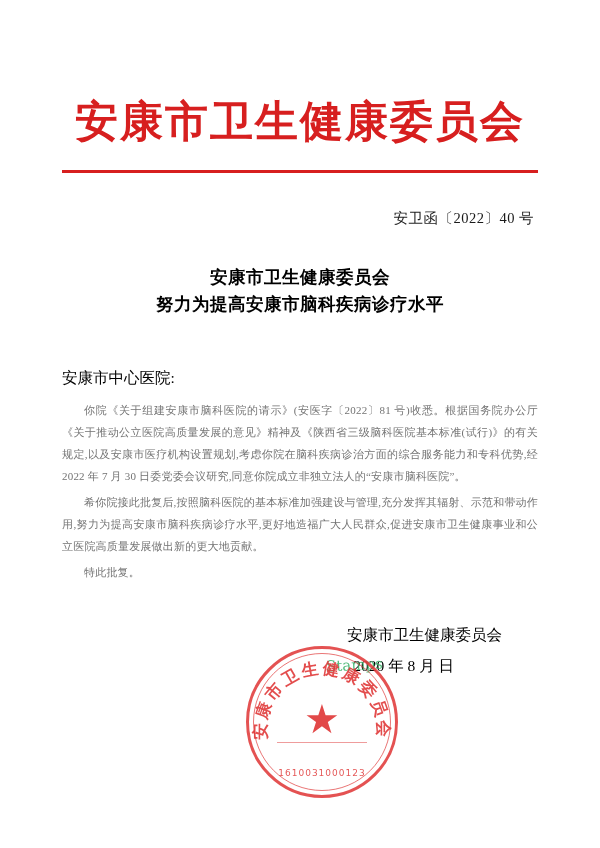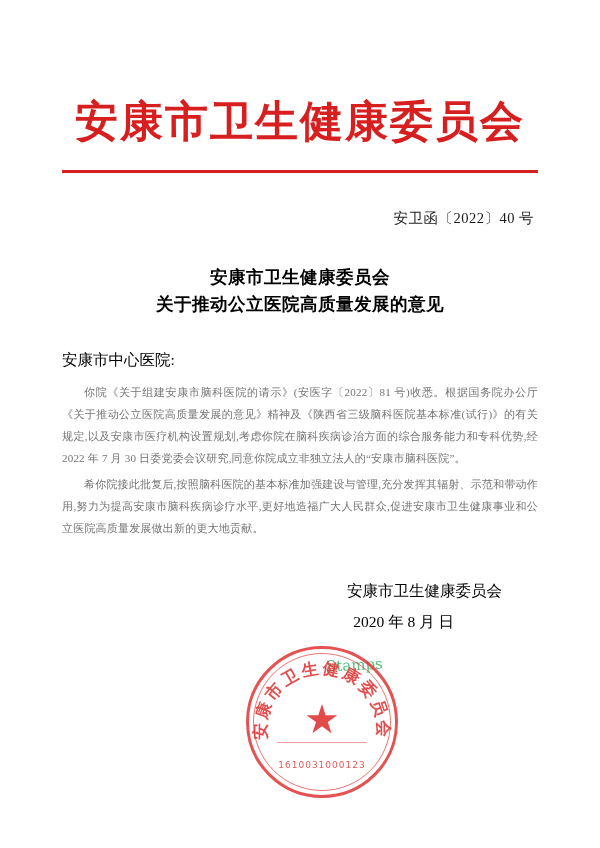--- a/index.html
+++ b/index.html
@@ -56,21 +56,21 @@
   .title-block {
     margin-top: 36px;
     text-align: center;
     font-weight: bold;
     font-size: 17.5px;
     line-height: 1.55;
     color: #000;
     letter-spacing: 0.5px;
   }
   .addressee {
-    margin-top: 30px;
+    margin-top: 48px;
     font-size: 15.5px;
     color: #000;
     line-height: 1.6;
   }
   .body-para {
     margin-top: 8px;
     font-size: 11px;
     color: #737373;
     line-height: 2.0;
     text-align: justify;
@@ -140,21 +140,21 @@
     font-family: "DejaVu Serif", serif;
     font-size: 16.5px;
     font-weight: bold;
     letter-spacing: 3px;
     opacity: 0.9;
   }
   .seal-bottom {
     position: absolute;
     left: 0;
     right: 0;
-    bottom: 28px;
+    bottom: 20px;
     text-align: center;
     color: #e03a3a;
     font-size: 9px;
     letter-spacing: 1px;
     opacity: 0.85;
     font-family: "DejaVu Sans", sans-serif;
   }
   .watermark {
     position: absolute;
     left: 326px;
@@ -183,29 +183,30 @@
   <div class="doc-inner">
 
     <div class="org-title">安康市卫生健康委员会</div>
 
     <div class="red-rule"></div>
 
     <div class="doc-number">安卫函〔2022〕40 号</div>
 
     <div class="title-block">
       <div>安康市卫生健康委员会</div>
-      <div>关于推动公立医院高质量发展的意见</div>
+      <div>努力为提高安康市脑科疾病诊疗水平</div>
     </div>
 
     <div class="addressee">安康市中心医院:</div>
 
     <div class="body-para">你院《关于组建安康市脑科医院的请示》(安医字〔2022〕81 号)收悉。根据国务院办公厅《关于推动公立医院高质量发展的意见》精神及《陕西省三级脑科医院基本标准(试行)》的有关规定,以及安康市医疗机构设置规划,考虑你院在脑科疾病诊治方面的综合服务能力和专科优势,经 2022 年 7 月 30 日委党委会议研究,同意你院成立非独立法人的“安康市脑科医院”。</div>
 
     <div class="body-para para-gap">希你院接此批复后,按照脑科医院的基本标准加强建设与管理,充分发挥其辐射、示范和带动作用,努力为提高安康市脑科疾病诊疗水平,更好地造福广大人民群众,促进安康市卫生健康事业和公立医院高质量发展做出新的更大地贡献。</div>
 
+    <div class="body-para para-gap">特此批复。</div>
 
     <div class="sign-block">
       <div>安康市卫生健康委员会</div>
       <div class="sign-date">2020 年 8 月 日</div>
     </div>
 
   </div>
 
   <div class="watermark">Stamps</div>
 

